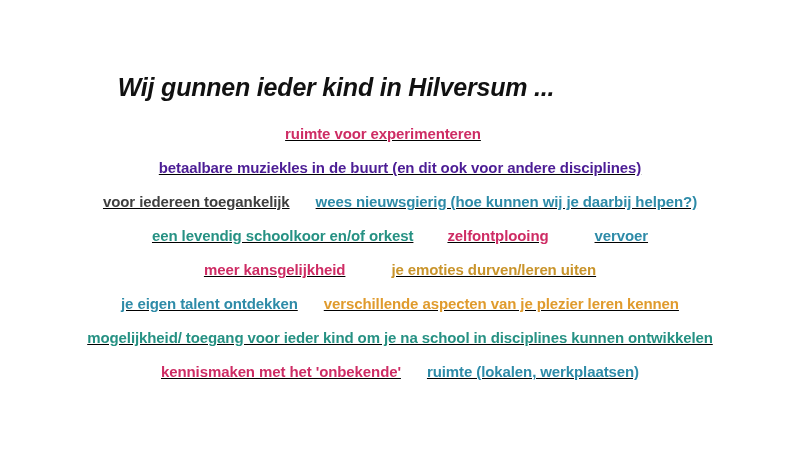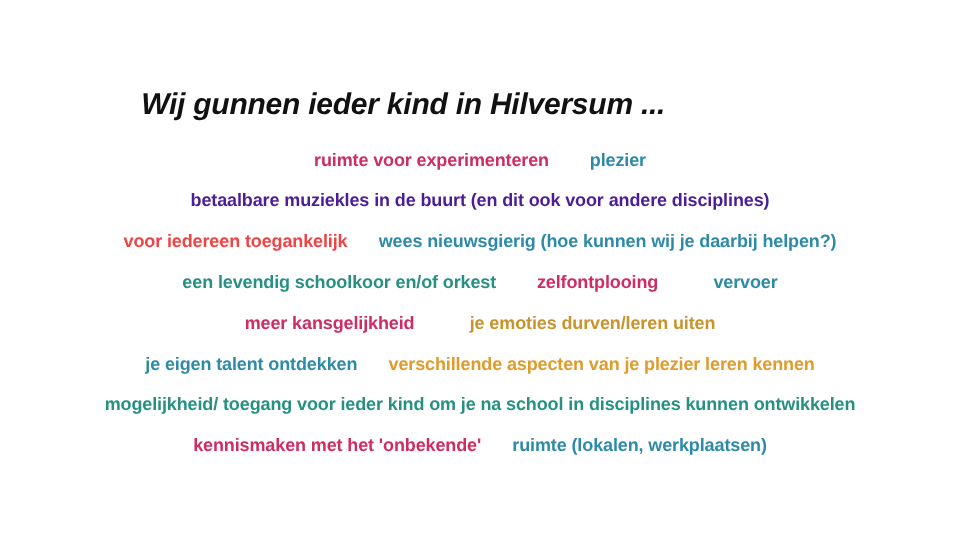--- a/index.html
+++ b/index.html
@@ -31,20 +31,21 @@
     font-style: italic;
     color: #111111;
     letter-spacing: -0.2px;
     white-space: nowrap;
   }
   .cloud {
     position: absolute;
     left: 0;
     top: 117px;
     width: 800px;
+    text-decoration: underline;
   }
   .row {
     display: flex;
     flex-wrap: nowrap;
     justify-content: center;
     align-items: baseline;
     width: 800px;
     height: 34px;
     line-height: 34px;
   }
@@ -63,29 +64,28 @@
 
 <div class="slide">
 
   <div class="title">Wij gunnen ieder kind in Hilversum ...</div>
 
   <div class="cloud">
 
     <div class="row">
       <span class="phrase" style="color:#CE2C64">ruimte voor experimenteren</span>
       <span class="gap-md"></span>
-      <span class="phrase" style="color:#2E8BA8">plezier</span>
     </div>
 
     <div class="row">
       <span class="phrase" style="color:#4c1d95">betaalbare muziekles in de buurt (en dit ook voor andere disciplines)</span>
     </div>
 
     <div class="row">
-      <span class="phrase" style="color:#ef4444">voor iedereen toegankelijk</span>
+      <span class="phrase" style="color:#404040">voor iedereen toegankelijk</span>
       <span class="gap-sm"></span>
       <span class="phrase" style="color:#2E8BA8">wees nieuwsgierig (hoe kunnen wij je daarbij helpen?)</span>
     </div>
 
     <div class="row">
       <span class="phrase" style="color:#269183">een levendig schoolkoor en/of orkest</span>
       <span class="gap-md"></span>
       <span class="phrase" style="color:#CE2C64">zelfontplooing</span>
       <span class="gap-lg"></span>
       <span class="phrase" style="color:#2E8BA8">vervoer</span>

